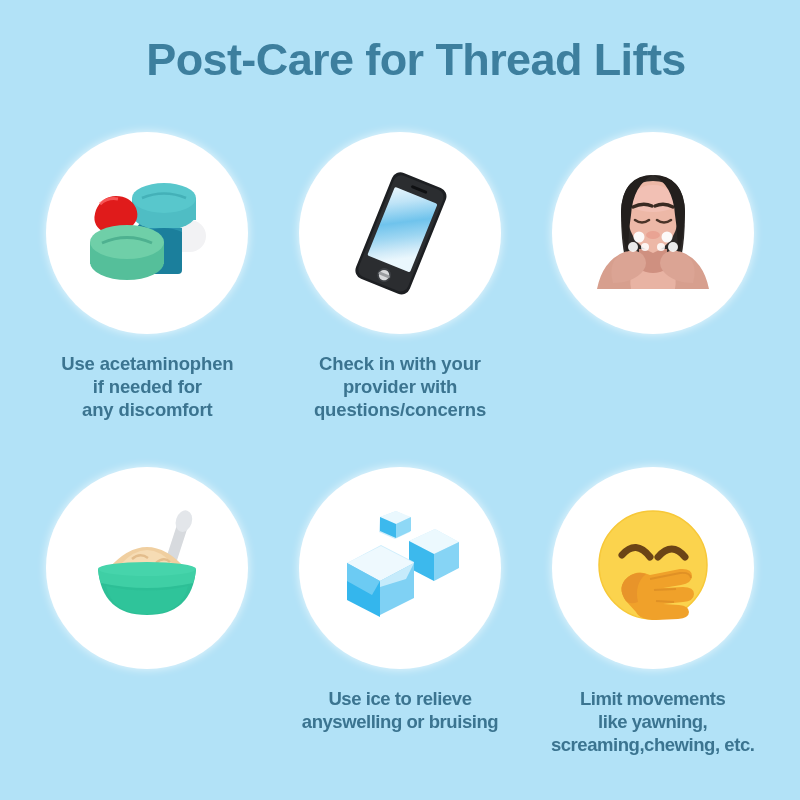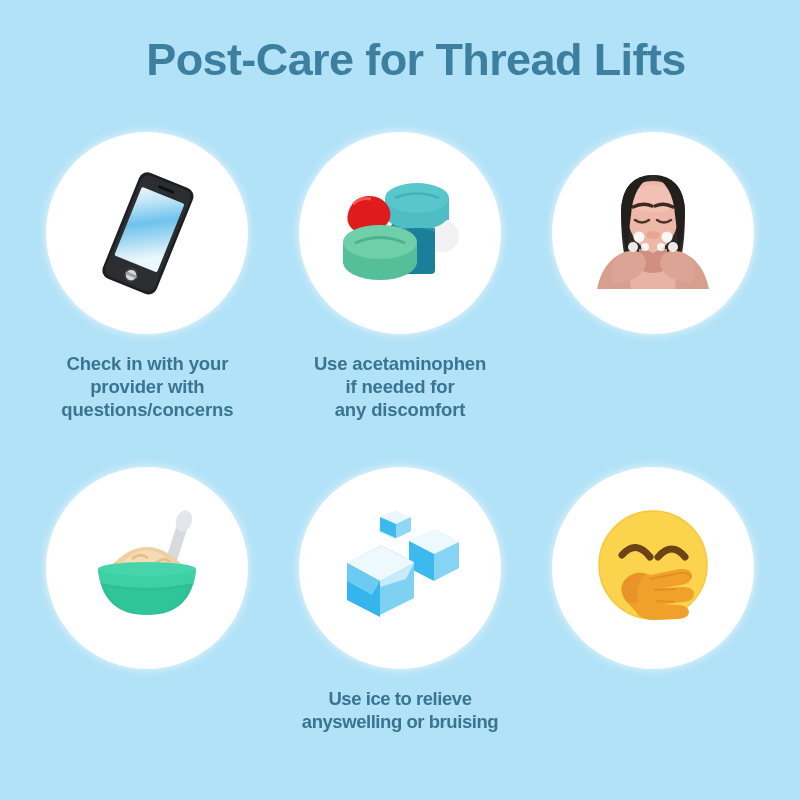--- a/index.html
+++ b/index.html
@@ -86,20 +86,61 @@
   .emoji-art { filter:blur(0.35px); }
 </style>
 </head>
 <body>
 
 <div id="infographic">
 
   <div class="title">Post-Care for Thread Lifts</div>
 
   <div class="grid">
+
+    <div class="cell">
+      <div class="circle">
+        <span>
+          <svg class="icon-svg emoji-art" width="150" height="150" viewBox="0 0 150 150">
+
+            <g>
+              <rect x="78" y="62" width="56" height="32" rx="16" ry="16" fill="#f2f2f4"></rect>
+              <path d="M94 62 H78 A16 16 0 0 0 78 94 H94 Z" fill="#1b7f9c"></path>
+            </g>
+
+            <g>
+              <ellipse cx="92" cy="56" rx="32" ry="16" fill="#4fbdc4"></ellipse>
+              <rect x="60" y="40" width="64" height="22" fill="#4fbdc4"></rect>
+              <ellipse cx="92" cy="40" rx="32" ry="15" fill="#58c7cc"></ellipse>
+              <path d="M70 40 q22 -9 44 0" stroke="#3da9b2" stroke-width="2.6" fill="none" opacity="0.75"></path>
+            </g>
+
+            <g>
+              <path d="M24 52 q6 -14 20 -14 q14 0 20 12 q5 13 -8 21 q-14 9 -26 2 q-11 -7 -6 -21 Z" fill="#e01b1b"></path>
+              <path d="M28 46 q8 -7 18 -5" stroke="#ff6a6a" stroke-width="3" fill="none" opacity="0.75"></path>
+            </g>
+
+            <g>
+              <rect x="74" y="70" width="36" height="46" rx="4" fill="#1b7f9c"></rect>
+              <path d="M74 74 q18 -8 36 0 v-4 H74 Z" fill="#2a93ad"></path>
+            </g>
+
+            <g>
+              <ellipse cx="55" cy="104" rx="37" ry="18" fill="#55bf9a"></ellipse>
+              <rect x="18" y="84" width="74" height="22" fill="#55bf9a"></rect>
+              <ellipse cx="55" cy="84" rx="37" ry="17" fill="#6fcfa8"></ellipse>
+              <path d="M30 85 q25 -11 50 0" stroke="#46a98a" stroke-width="2.8" fill="none" opacity="0.8"></path>
+            </g>
+          </svg>
+        </span>
+      </div>
+      <div class="caption">Use acetaminophen
+if needed for
+any discomfort</div>
+    </div>
 
     <div class="cell">
       <div class="circle">
         <span>
           <svg class="icon-svg emoji-art" width="150" height="150" viewBox="0 0 150 150">
             <defs>
               <linearGradient id="scr1" x1="0" y1="0" x2="0.35" y2="1">
                 <stop offset="0%" stop-color="#e8f6fd"></stop>
                 <stop offset="22%" stop-color="#bfe4f7"></stop>
                 <stop offset="50%" stop-color="#6fc3ec"></stop>
@@ -121,61 +162,20 @@
         </span>
       </div>
       <div class="caption">Check in with your
 provider with
 questions/concerns</div>
     </div>
 
     <div class="cell">
       <div class="circle">
         <span>
-          <svg class="icon-svg emoji-art" width="150" height="150" viewBox="0 0 150 150">
-
-            <g>
-              <rect x="78" y="62" width="56" height="32" rx="16" ry="16" fill="#f2f2f4"></rect>
-              <path d="M94 62 H78 A16 16 0 0 0 78 94 H94 Z" fill="#1b7f9c"></path>
-            </g>
-
-            <g>
-              <ellipse cx="92" cy="56" rx="32" ry="16" fill="#4fbdc4"></ellipse>
-              <rect x="60" y="40" width="64" height="22" fill="#4fbdc4"></rect>
-              <ellipse cx="92" cy="40" rx="32" ry="15" fill="#58c7cc"></ellipse>
-              <path d="M70 40 q22 -9 44 0" stroke="#3da9b2" stroke-width="2.6" fill="none" opacity="0.75"></path>
-            </g>
-
-            <g>
-              <path d="M24 52 q6 -14 20 -14 q14 0 20 12 q5 13 -8 21 q-14 9 -26 2 q-11 -7 -6 -21 Z" fill="#e01b1b"></path>
-              <path d="M28 46 q8 -7 18 -5" stroke="#ff6a6a" stroke-width="3" fill="none" opacity="0.75"></path>
-            </g>
-
-            <g>
-              <rect x="74" y="70" width="36" height="46" rx="4" fill="#1b7f9c"></rect>
-              <path d="M74 74 q18 -8 36 0 v-4 H74 Z" fill="#2a93ad"></path>
-            </g>
-
-            <g>
-              <ellipse cx="55" cy="104" rx="37" ry="18" fill="#55bf9a"></ellipse>
-              <rect x="18" y="84" width="74" height="22" fill="#55bf9a"></rect>
-              <ellipse cx="55" cy="84" rx="37" ry="17" fill="#6fcfa8"></ellipse>
-              <path d="M30 85 q25 -11 50 0" stroke="#46a98a" stroke-width="2.8" fill="none" opacity="0.8"></path>
-            </g>
-          </svg>
-        </span>
-      </div>
-      <div class="caption">Use acetaminophen
-if needed for
-any discomfort</div>
-    </div>
-
-    <div class="cell">
-      <div class="circle">
-        <span>
           <svg class="icon-svg emoji-art" width="152" height="152" viewBox="0 0 152 152">
 
             <path d="M44 56 q0 -36 32 -38 q32 2 32 38 q0 34 -6 52 q-26 8 -52 0 q-6 -18 -6 -52 Z" fill="#2e2a28"></path>
 
             <path d="M20 132 q6 -30 30 -38 q26 10 52 0 q24 8 30 38 Z" fill="#d79f8e"></path>
 
             <path d="M56 110 q20 10 40 0 q4 12 2 22 H54 q-2 -10 2 -22 Z" fill="#e8b3a3"></path>
 
             <path d="M62 92 h28 v20 q-14 8 -28 0 Z" fill="#cf9080"></path>
 
@@ -278,16 +278,19 @@
             <g>
               <path d="M48 108 q-10 -14 2 -24 q10 -8 22 -2 l30 -6 q12 -1 12 7 q0 7 -11 9 l-18 3 l20 -1 q11 0 11 7 q0 7 -11 8 l-20 2 l16 1 q10 1 10 7 q0 6 -11 7 l-22 1 q-16 0 -20 -8 Z" fill="#f0a12a"></path>
               <path d="M48 108 q-10 -14 2 -24 q8 -6 18 -3 q-12 10 -8 28 q-8 3 -12 -1 Z" fill="#e8942a"></path>
               <path d="M72 86 l30 -6 q10 -1 11 5" stroke="#d98a23" stroke-width="1.8" fill="none" opacity="0.7"></path>
               <path d="M76 97 l22 -1" stroke="#d98a23" stroke-width="1.8" fill="none" opacity="0.7"></path>
               <path d="M78 108 l18 1" stroke="#d98a23" stroke-width="1.8" fill="none" opacity="0.7"></path>
             </g>
           </svg>
         </span>
       </div>
+      <div class="caption wide">Limit movements
+like yawning,
+screaming,chewing, etc.</div>
     </div>
 
   </div>
 </div>
 
 </body></html>

